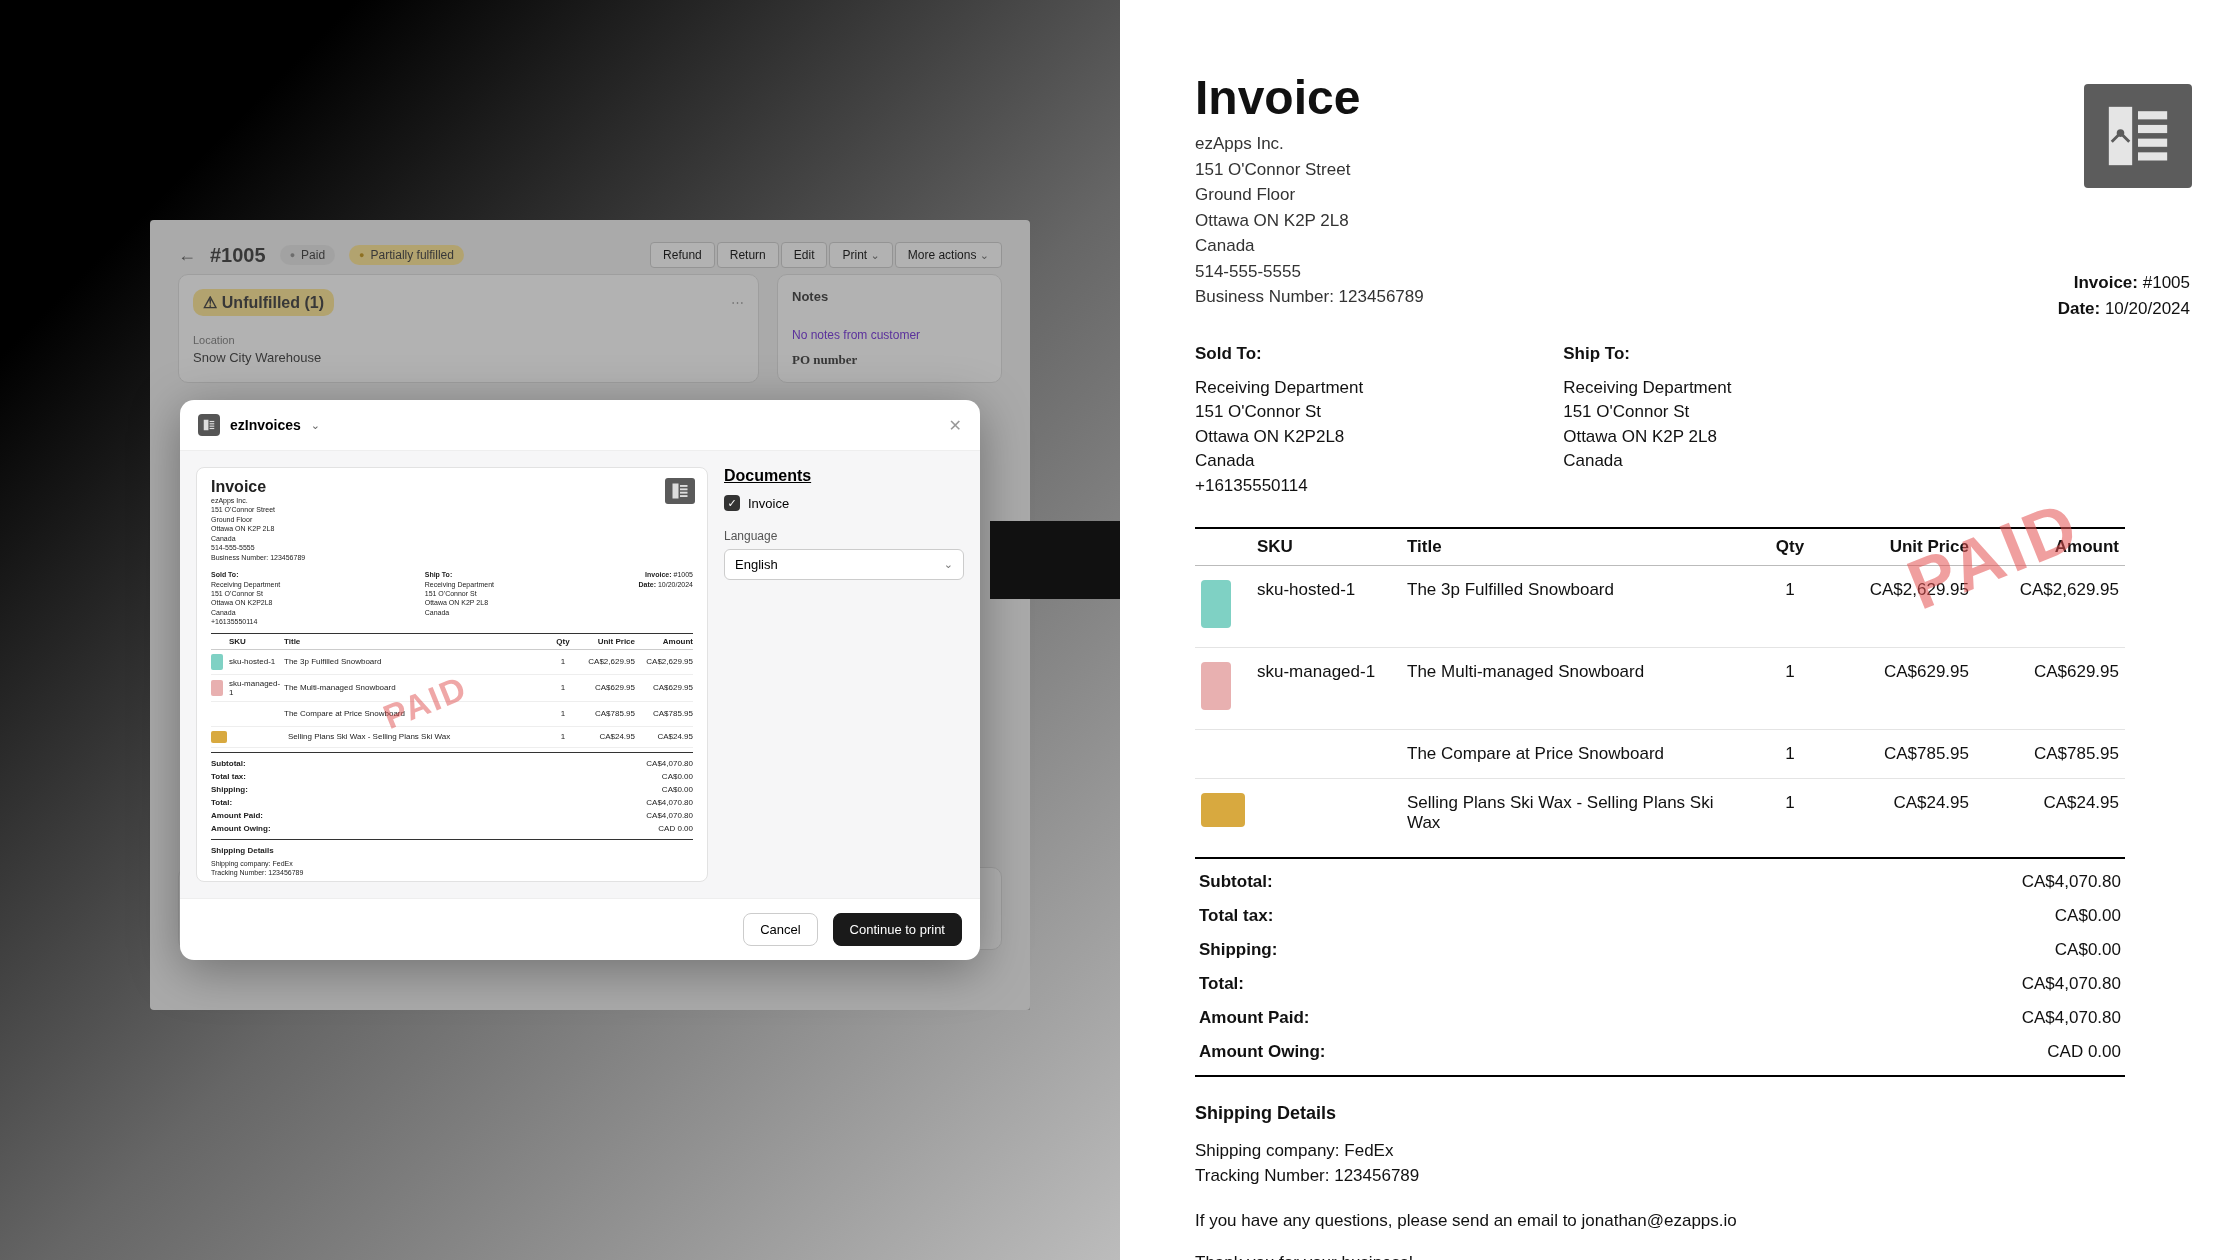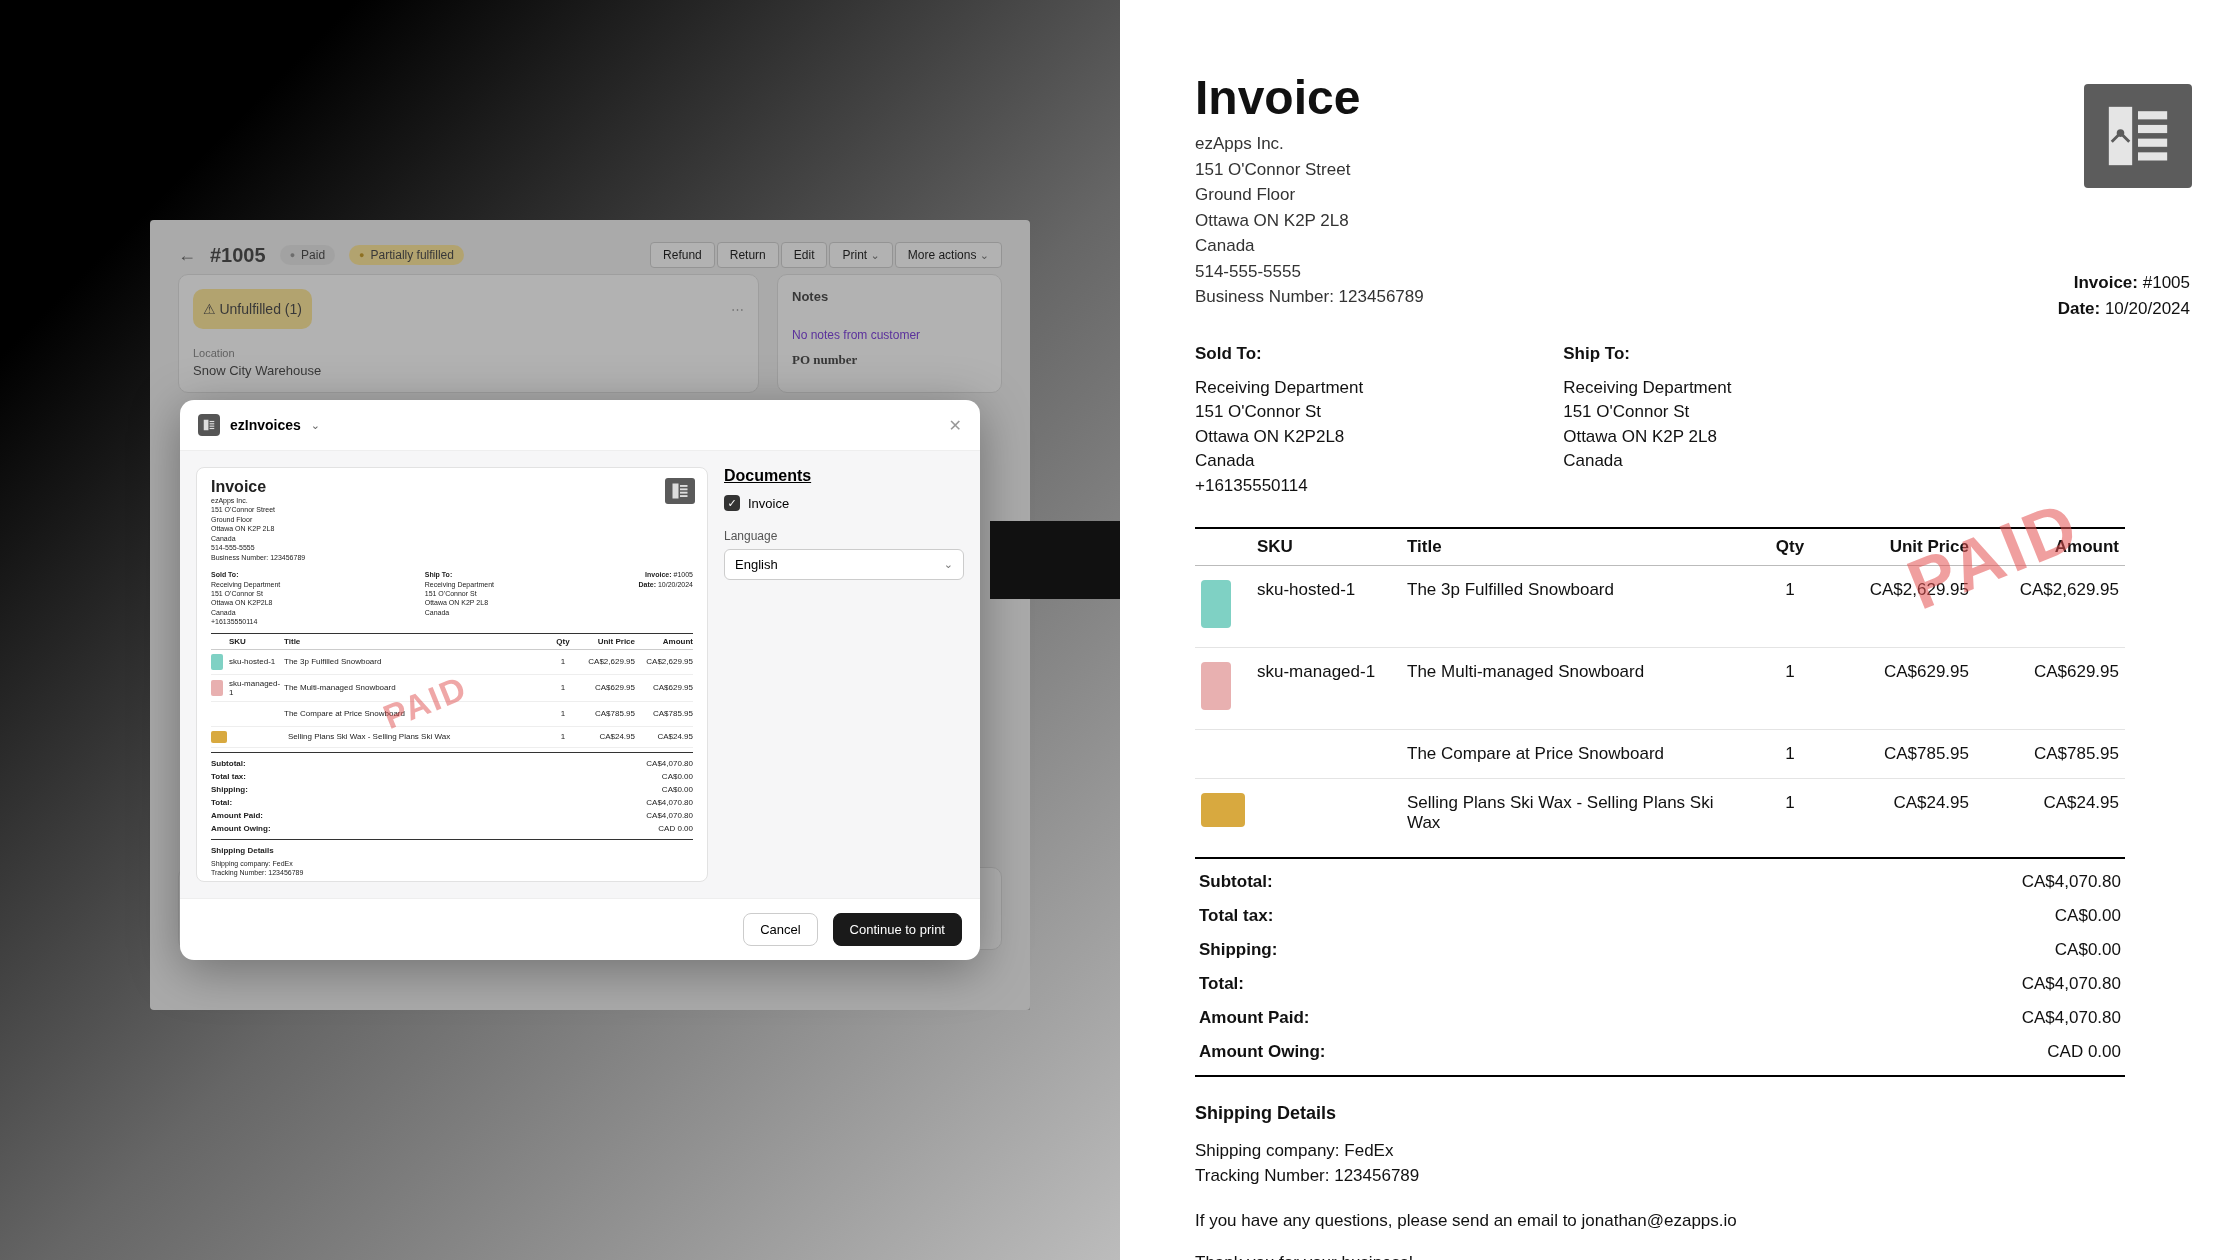--- a/index.html
+++ b/index.html
@@ -23,21 +23,21 @@
   .fa-order { font-weight:700; font-size:20px; }
   .pill { border-radius:12px; padding:3px 10px; font-size:12px; display:inline-flex; align-items:center; gap:6px; }
   .pill-paid { background:#e4e4e4; } .pill-paid::before{content:"●"; color:#8a8a8a; font-size:9px;}
   .pill-fulf { background:#ffe58f; } .pill-fulf::before{content:"●"; color:#c2920e; font-size:9px;}
   .fa-actions { margin-left:auto; display:flex; gap:2px; }
   .fa-abtn { background:#fff; border:1px solid #ccc; padding:5px 12px; font-size:12px; border-radius:4px; cursor:pointer;}
   .fa-sub { padding:0 28px 16px 62px; font-size:12px; color:#666; }
   .fa-grid { display:flex; gap:18px; padding:0 28px; }
   .fa-card { background:#fff; border:1px solid #ddd; border-radius:10px; padding:14px; font-size:13px; }
   .fa-main { flex:1; } .fa-side { width:225px; }
-  .badge-unf { background:#ffe58f; border-radius:10px; padding:12px 10px; font-size:14px; display:inline-block; }
+  .badge-unf { background:#ffe58f; border-radius:10px; padding:4px 10px; font-size:16px; display:inline-block;font-weight:bold; }
   .fa-loc-l { font-size:11px; color:#777; margin-top:18px; }
   .fa-loc-v { font-size:13px; margin-top:4px; }
   .side-h { font-weight:600; font-size:13px; }
   .side-muted { font-size:12px; color:#6d28d9; margin-top:24px; }
   .fa-card.bottom { position:absolute; bottom:60px; left:28px; right:28px; display:flex; gap:18px; background:none; border:none; padding:0;}
   .fa-card.bottom .fa-card { flex:1; }
 
   
   .modal {
     position:absolute; left:180px; top:400px; width:800px; height:560px;

